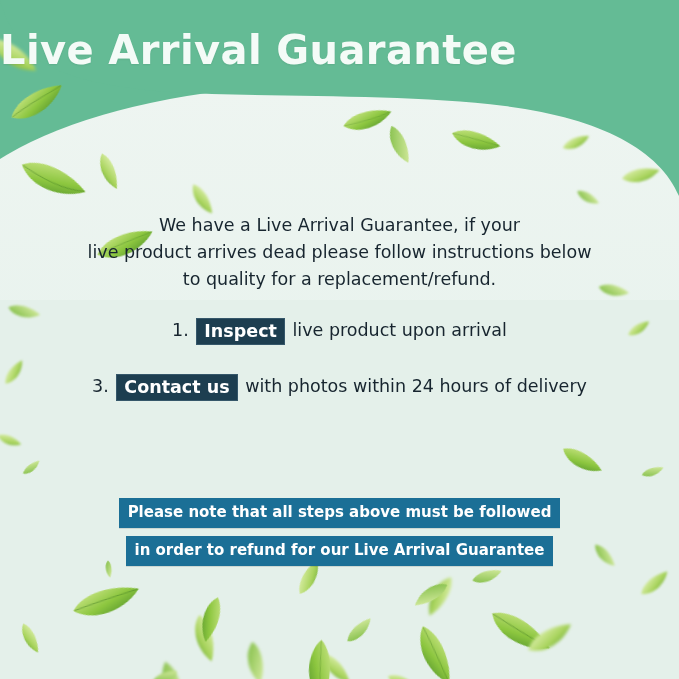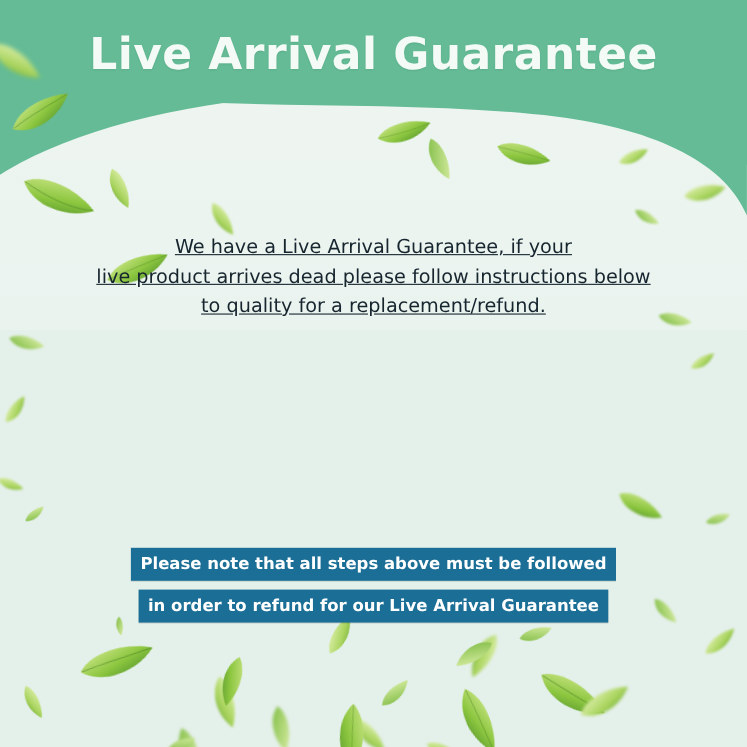--- a/index.html
+++ b/index.html
@@ -55,21 +55,20 @@
     top: 0;
     width: 679px;
     height: 240px;
   }
 
   .header-title {
     position: absolute;
     left: 0;
     top: 27px;
     width: 679px;
-    text-align: center;
     color: #f4fbf7;
     font-size: 40px;
     font-weight: bold;
     letter-spacing: 0.4px;
     font-family: "DejaVu Sans", sans-serif;
     text-shadow: 0 1px 2px rgba(0,0,0,0.07);
     z-index: 6;
   }
 
   
@@ -92,21 +91,20 @@
   .intro {
     position: absolute;
     left: 50px;
     top: 212px;
     width: 579px;
     text-align: center;
     color: #17252f;
     font-size: 17.5px;
     line-height: 27px;
     font-family: "DejaVu Sans", sans-serif;
-    text-decoration: underline;
   }
   .intro div { white-space: nowrap; }
 
   .steps {
     position: absolute;
     left: 0;
     top: 318px;
     width: 679px;
   }
   .step {
@@ -350,22 +348,32 @@
   <div class="content">
 
     <div class="intro">
       <div>We have a Live Arrival Guarantee, if your</div>
       <div>live product arrives dead please follow instructions below</div>
       <div>to quality for a replacement/refund.</div>
     </div>
 
     <div class="steps">
 
-
-
+      <div class="step">
+        <span class="num">1.</span>
+        <span class="hl">Inspect</span>
+        <span>live product upon arrival</span>
+      </div>
+
+
+      <div class="step">
+        <span class="num">3.</span>
+        <span class="hl">Contact us</span>
+        <span>with photos within 24 hours of delivery</span>
+      </div>
 
     </div>
 
     <div class="notes">
       <div class="note-row">
         <span class="note-bar">Please note that all steps above must be followed</span>
       </div>
       <div class="note-row">
         <span class="note-bar">in order to refund for our Live Arrival Guarantee</span>
       </div>

